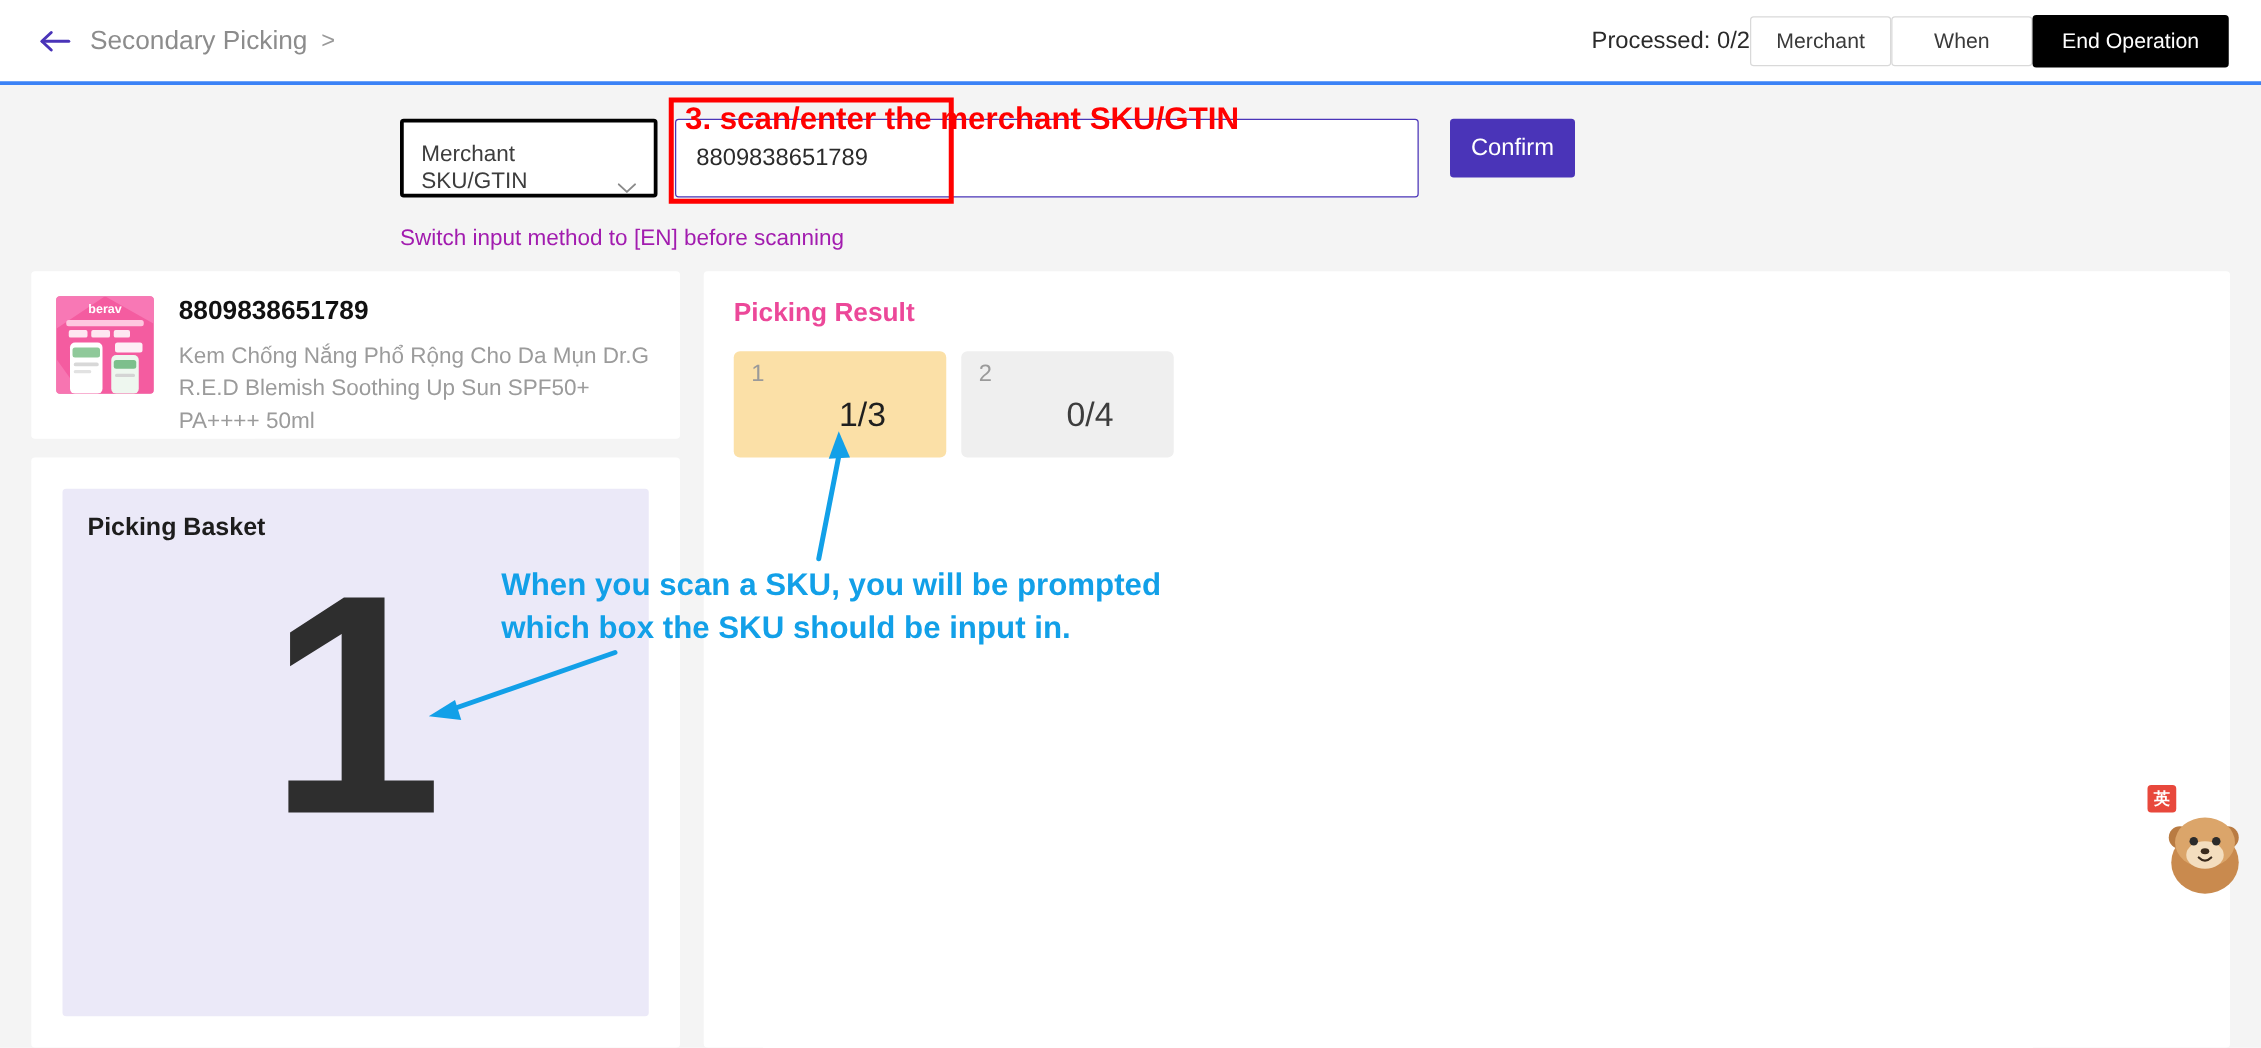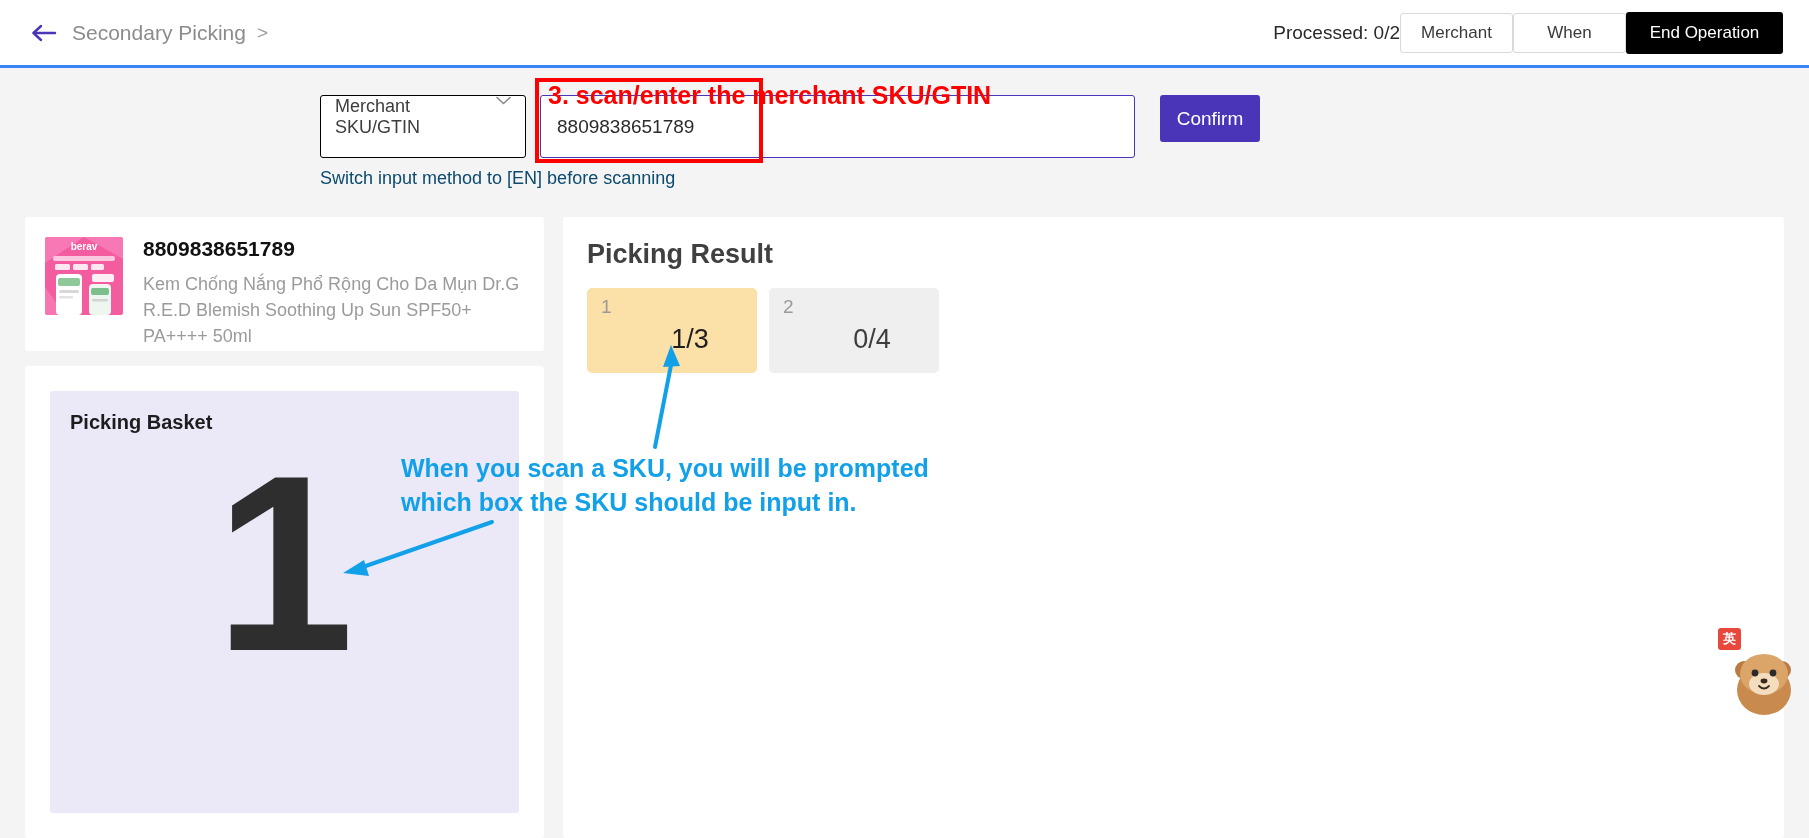--- a/index.html
+++ b/index.html
@@ -53,41 +53,41 @@
     position: absolute; left: 0; top: 68px;
     width: 1809px; height: 143px;
     background: #f4f4f4;
   }
   .scan-row {
     position: absolute; left: 320px; top: 27px;
     display: flex; align-items: flex-start;
   }
   .select-box {
     width: 206px; height: 63px;
-    background: #fff; border: 1px solid #000000; border-radius: 3px;
-    display: flex; align-items: flex-start; padding: 0 14px;
+    background: #fff; border: 3px solid #000000; border-radius: 3px;
+    display: flex; align-items: flex-end; padding: 0 14px;
     cursor: pointer;
   }
   .select-label { font-size: 18px; color: #3d3d3d; }
   .select-chevron { margin-left: auto; color: #8a8a8a; display: flex; }
   .scan-input {
     width: 595px; height: 63px; margin-left: 14px;
     background: #fff; border: 1px solid #4a34b8; border-radius: 3px;
     display: flex; align-items: center; padding: 0 16px;
     font-size: 19px; color: #2b2b2b;
   }
   .confirm-btn {
     width: 100px; height: 47px; margin-left: 25px;
     background: #4a34b8; border: none; border-radius: 3px;
     color: #fff; font-size: 19px; cursor: pointer;
     font-family: "Liberation Sans", sans-serif;
   }
   .helper {
-    position: absolute; left: 320px; top: 100px;
-    font-size: 18px; color: #0c4a6e;
+    position: absolute; left: 320px; top: 112px;
+    font-size: 18px; color: #a21caf;
   }
 
   
   .content { position: absolute; left: 0; top: 211px; width: 1809px; height: 627px; }
 
   .card-product {
     position: absolute; left: 25px; top: 6px;
     width: 519px; height: 134px;
     background: #fff; border-radius: 3px;
     display: flex; align-items: flex-start; padding: 20px;
@@ -101,21 +101,21 @@
   .prod-desc {
     margin-top: 10px; font-size: 18px; line-height: 1.45;
     color: #9b9b9b; max-width: 390px;
   }
 
   .card-result {
     position: absolute; left: 563px; top: 6px;
     width: 1221px; height: 621px;
     background: #fff; border-radius: 3px; padding: 22px 24px;
   }
-  .result-title { font-size: 27px; font-weight: bold; color: #404040; }
+  .result-title { font-size: 21px; font-weight: bold; color: #ec4899; }
   .boxes { display: flex; gap: 12px; margin-top: 18px; }
   .pick-box {
     width: 170px; height: 85px; border-radius: 5px;
     padding: 8px 14px; position: relative; cursor: pointer;
   }
   .pick-box.active { background: #fbe0a7; }
   .pick-box.idle { background: #efefef; }
   .box-idx { font-size: 19px; color: #9a9a9a; }
   .box-count {
     position: absolute; left: 0; right: 0; top: 36px;

